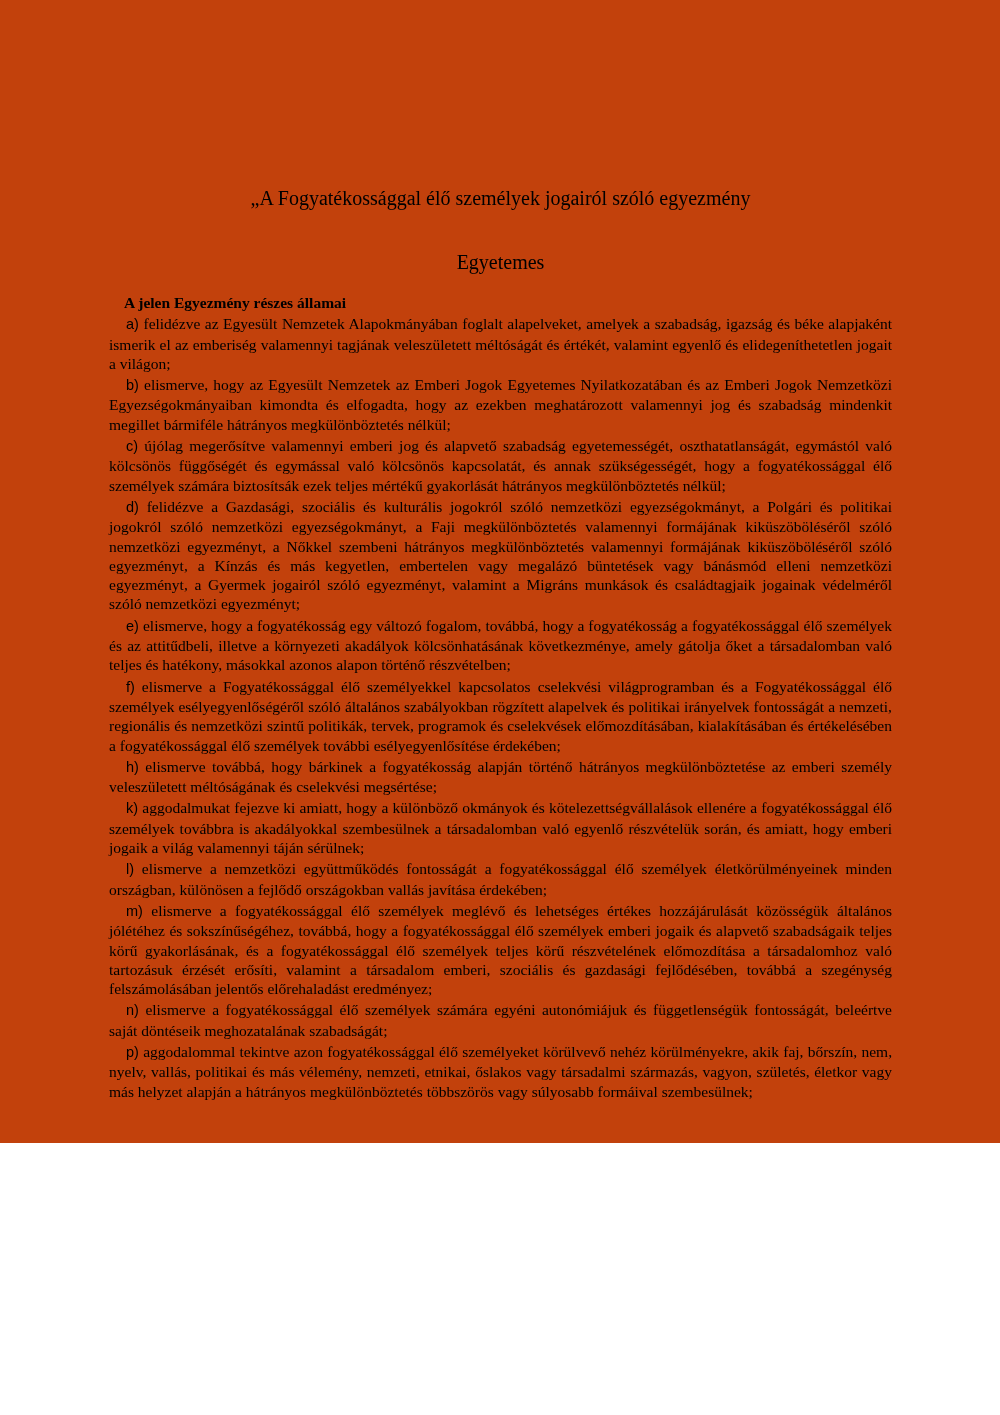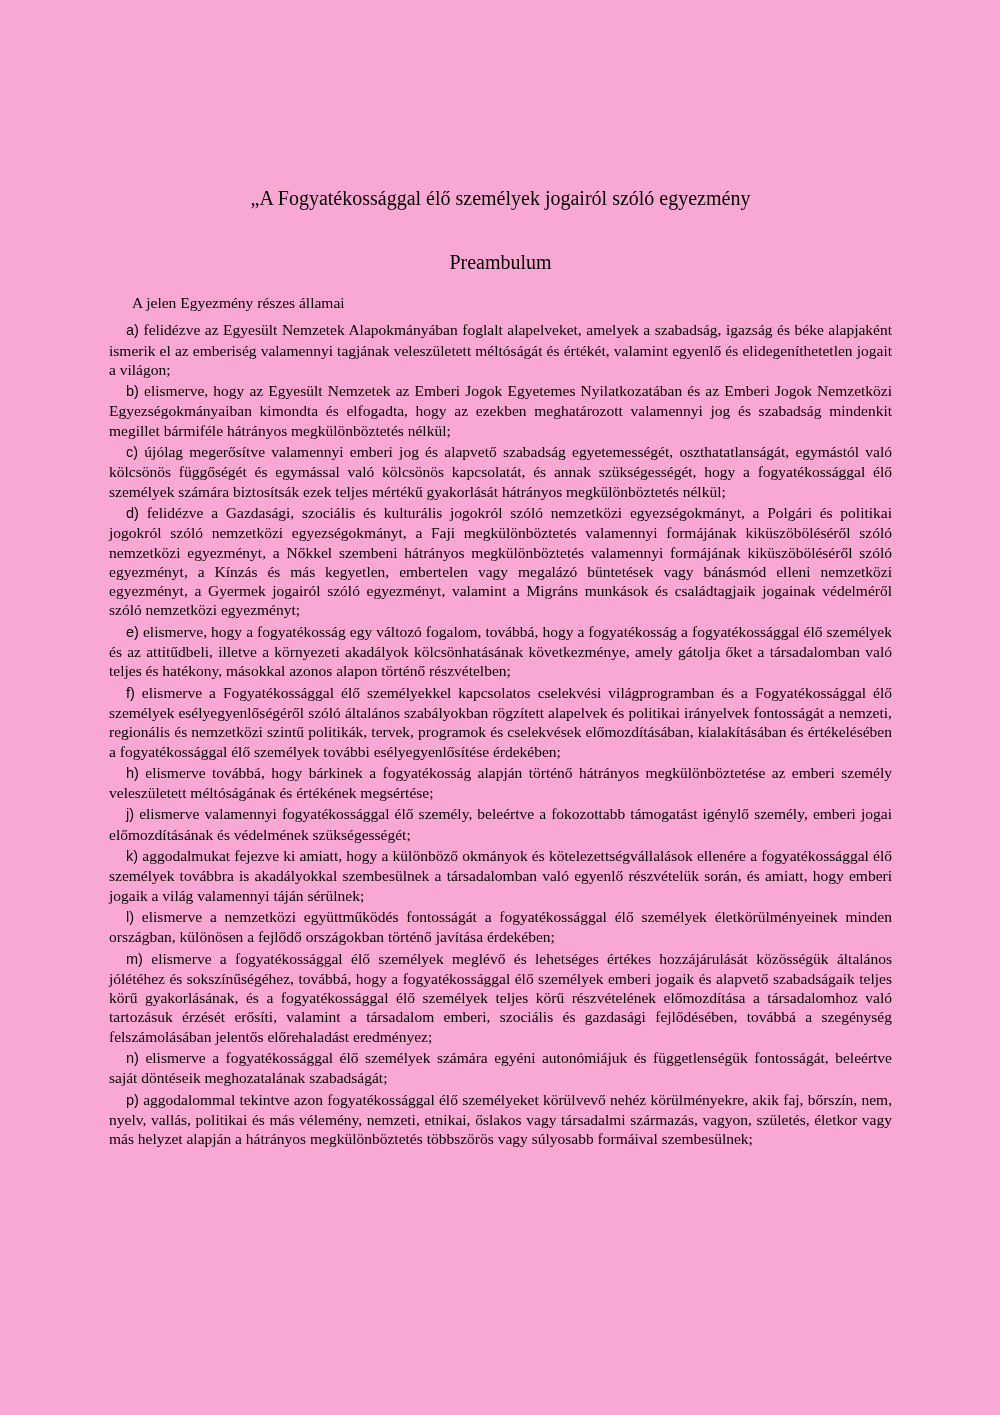--- a/index.html
+++ b/index.html
@@ -3,23 +3,23 @@
 <meta charset="utf-8">
 <style>
   html, body {
     margin: 0;
     padding: 0;
     background: #ffffff;
   }
   .page {
     position: relative;
     width: 1000px;
-    height: 1415px;
+    height: 1143px;
     margin: 0 auto;
-    background: #f9a8d4;
+    background: #c2410c;
     color: #000000;
     box-sizing: border-box;
     padding: 186px 106px 0 107px;
     overflow: hidden;
     font-family: "Liberation Serif", serif;
   }
   .doc-title {
     margin: 0;
     font-size: 20px;
     line-height: 24px;
@@ -34,67 +34,67 @@
     font-weight: normal;
     text-align: center;
     font-family: "Liberation Serif", serif;
   }
   .body-text {
     margin-top: 19px;
     font-size: 15.5px;
     line-height: 19.3px;
   }
   .intro-line {
-    margin: 8px;
+    margin: 0;
     text-indent: 17px;
     text-align: justify;
+    font-weight: bold;
   }
   .para {
     margin: 2px;
     text-indent: 17px;
     text-align: justify;
   }
   .para-label {
     font-family: "Liberation Sans", sans-serif;
     font-size: 14.5px;
   }
 </style>
 </head>
 <body>
 
 <div class="page">
   <h1 class="doc-title">„A Fogyatékossággal élő személyek jogairól szóló egyezmény</h1>
 
-  <h2 class="section-heading">Preambulum</h2>
+  <h2 class="section-heading">Egyetemes</h2>
 
   <div class="body-text">
     <p class="intro-line">A jelen Egyezmény részes államai</p>
 
     <div>
   <p class="para"><span class="para-label">a)</span> <span>felidézve az Egyesült Nemzetek Alapokmányában foglalt alapelveket, amelyek a szabadság, igazság és béke alapjaként ismerik el az emberiség valamennyi tagjának veleszületett méltóságát és értékét, valamint egyenlő és elidegeníthetetlen jogait a világon;</span></p>
 
   <p class="para"><span class="para-label">b)</span> <span>elismerve, hogy az Egyesült Nemzetek az Emberi Jogok Egyetemes Nyilatkozatában és az Emberi Jogok Nemzetközi Egyezségokmányaiban kimondta és elfogadta, hogy az ezekben meghatározott valamennyi jog és szabadság mindenkit megillet bármiféle hátrányos megkülönböztetés nélkül;</span></p>
 
   <p class="para"><span class="para-label">c)</span> <span>újólag megerősítve valamennyi emberi jog és alapvető szabadság egyetemességét, oszthatatlanságát, egymástól való kölcsönös függőségét és egymással való kölcsönös kapcsolatát, és annak szükségességét, hogy a fogyatékossággal élő személyek számára biztosítsák ezek teljes mértékű gyakorlását hátrányos megkülönböztetés nélkül;</span></p>
 
   <p class="para"><span class="para-label">d)</span> <span>felidézve a Gazdasági, szociális és kulturális jogokról szóló nemzetközi egyezségokmányt, a Polgári és politikai jogokról szóló nemzetközi egyezségokmányt, a Faji megkülönböztetés valamennyi formájának kiküszöböléséről szóló nemzetközi egyezményt, a Nőkkel szembeni hátrányos megkülönböztetés valamennyi formájának kiküszöböléséről szóló egyezményt, a Kínzás és más kegyetlen, embertelen vagy megalázó büntetések vagy bánásmód elleni nemzetközi egyezményt, a Gyermek jogairól szóló egyezményt, valamint a Migráns munkások és családtagjaik jogainak védelméről szóló nemzetközi egyezményt;</span></p>
 
   <p class="para"><span class="para-label">e)</span> <span>elismerve, hogy a fogyatékosság egy változó fogalom, továbbá, hogy a fogyatékosság a fogyatékossággal élő személyek és az attitűdbeli, illetve a környezeti akadályok kölcsönhatásának következménye, amely gátolja őket a társadalomban való teljes és hatékony, másokkal azonos alapon történő részvételben;</span></p>
 
   <p class="para"><span class="para-label">f)</span> <span>elismerve a Fogyatékossággal élő személyekkel kapcsolatos cselekvési világprogramban és a Fogyatékossággal élő személyek esélyegyenlőségéről szóló általános szabályokban rögzített alapelvek és politikai irányelvek fontosságát a nemzeti, regionális és nemzetközi szintű politikák, tervek, programok és cselekvések előmozdításában, kialakításában és értékelésében a fogyatékossággal élő személyek további esélyegyenlősítése érdekében;</span></p>
 
 
-  <p class="para"><span class="para-label">h)</span> <span>elismerve továbbá, hogy bárkinek a fogyatékosság alapján történő hátrányos megkülönböztetése az emberi személy veleszületett méltóságának és értékének megsértése;</span></p>
+  <p class="para"><span class="para-label">h)</span> <span>elismerve továbbá, hogy bárkinek a fogyatékosság alapján történő hátrányos megkülönböztetése az emberi személy veleszületett méltóságának és cselekvési megsértése;</span></p>
 
 
-  <p class="para"><span class="para-label">j)</span> <span>elismerve valamennyi fogyatékossággal élő személy, beleértve a fokozottabb támogatást igénylő személy, emberi jogai előmozdításának és védelmének szükségességét;</span></p>
 
   <p class="para"><span class="para-label">k)</span> <span>aggodalmukat fejezve ki amiatt, hogy a különböző okmányok és kötelezettségvállalások ellenére a fogyatékossággal élő személyek továbbra is akadályokkal szembesülnek a társadalomban való egyenlő részvételük során, és amiatt, hogy emberi jogaik a világ valamennyi táján sérülnek;</span></p>
 
-  <p class="para"><span class="para-label">l)</span> <span>elismerve a nemzetközi együttműködés fontosságát a fogyatékossággal élő személyek életkörülményeinek minden országban, különösen a fejlődő országokban történő javítása érdekében;</span></p>
+  <p class="para"><span class="para-label">l)</span> <span>elismerve a nemzetközi együttműködés fontosságát a fogyatékossággal élő személyek életkörülményeinek minden országban, különösen a fejlődő országokban vallás javítása érdekében;</span></p>
 
   <p class="para"><span class="para-label">m)</span> <span>elismerve a fogyatékossággal élő személyek meglévő és lehetséges értékes hozzájárulását közösségük általános jólétéhez és sokszínűségéhez, továbbá, hogy a fogyatékossággal élő személyek emberi jogaik és alapvető szabadságaik teljes körű gyakorlásának, és a fogyatékossággal élő személyek teljes körű részvételének előmozdítása a társadalomhoz való tartozásuk érzését erősíti, valamint a társadalom emberi, szociális és gazdasági fejlődésében, továbbá a szegénység felszámolásában jelentős előrehaladást eredményez;</span></p>
 
   <p class="para"><span class="para-label">n)</span> <span>elismerve a fogyatékossággal élő személyek számára egyéni autonómiájuk és függetlenségük fontosságát, beleértve saját döntéseik meghozatalának szabadságát;</span></p>
 
 
   <p class="para"><span class="para-label">p)</span> <span>aggodalommal tekintve azon fogyatékossággal élő személyeket körülvevő nehéz körülményekre, akik faj, bőrszín, nem, nyelv, vallás, politikai és más vélemény, nemzeti, etnikai, őslakos vagy társadalmi származás, vagyon, születés, életkor vagy más helyzet alapján a hátrányos megkülönböztetés többszörös vagy súlyosabb formáival szembesülnek;</span></p>
 </div>
   </div>
 </div>

